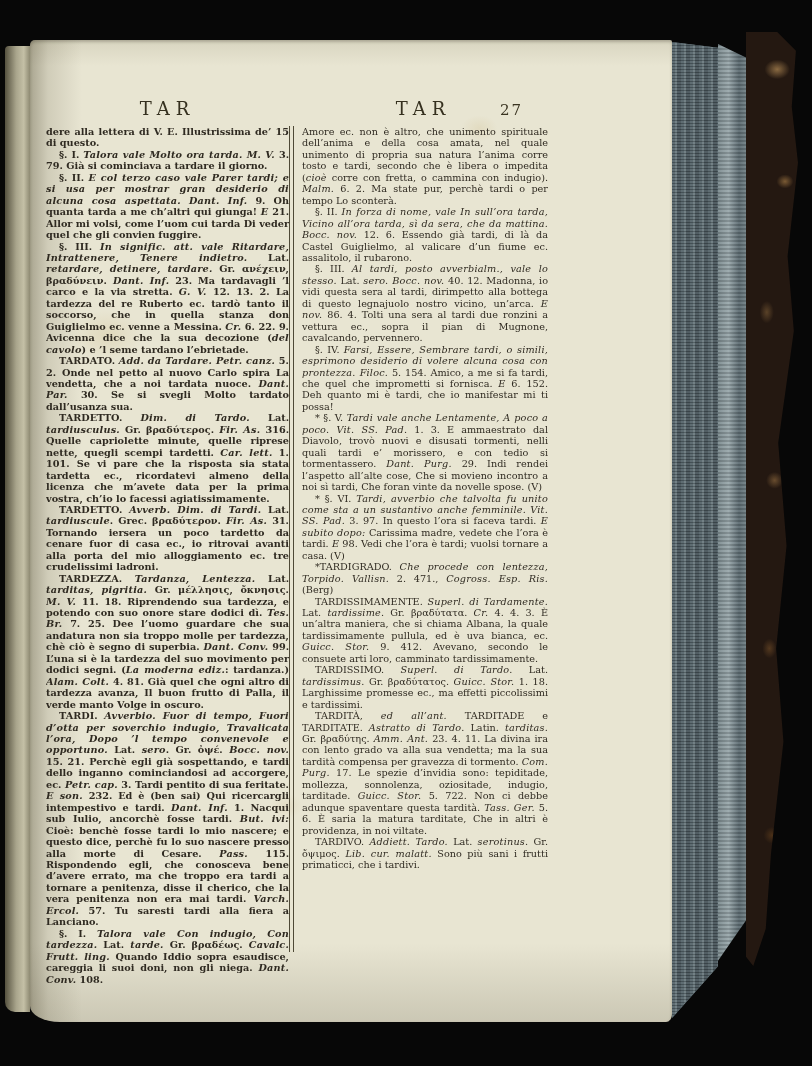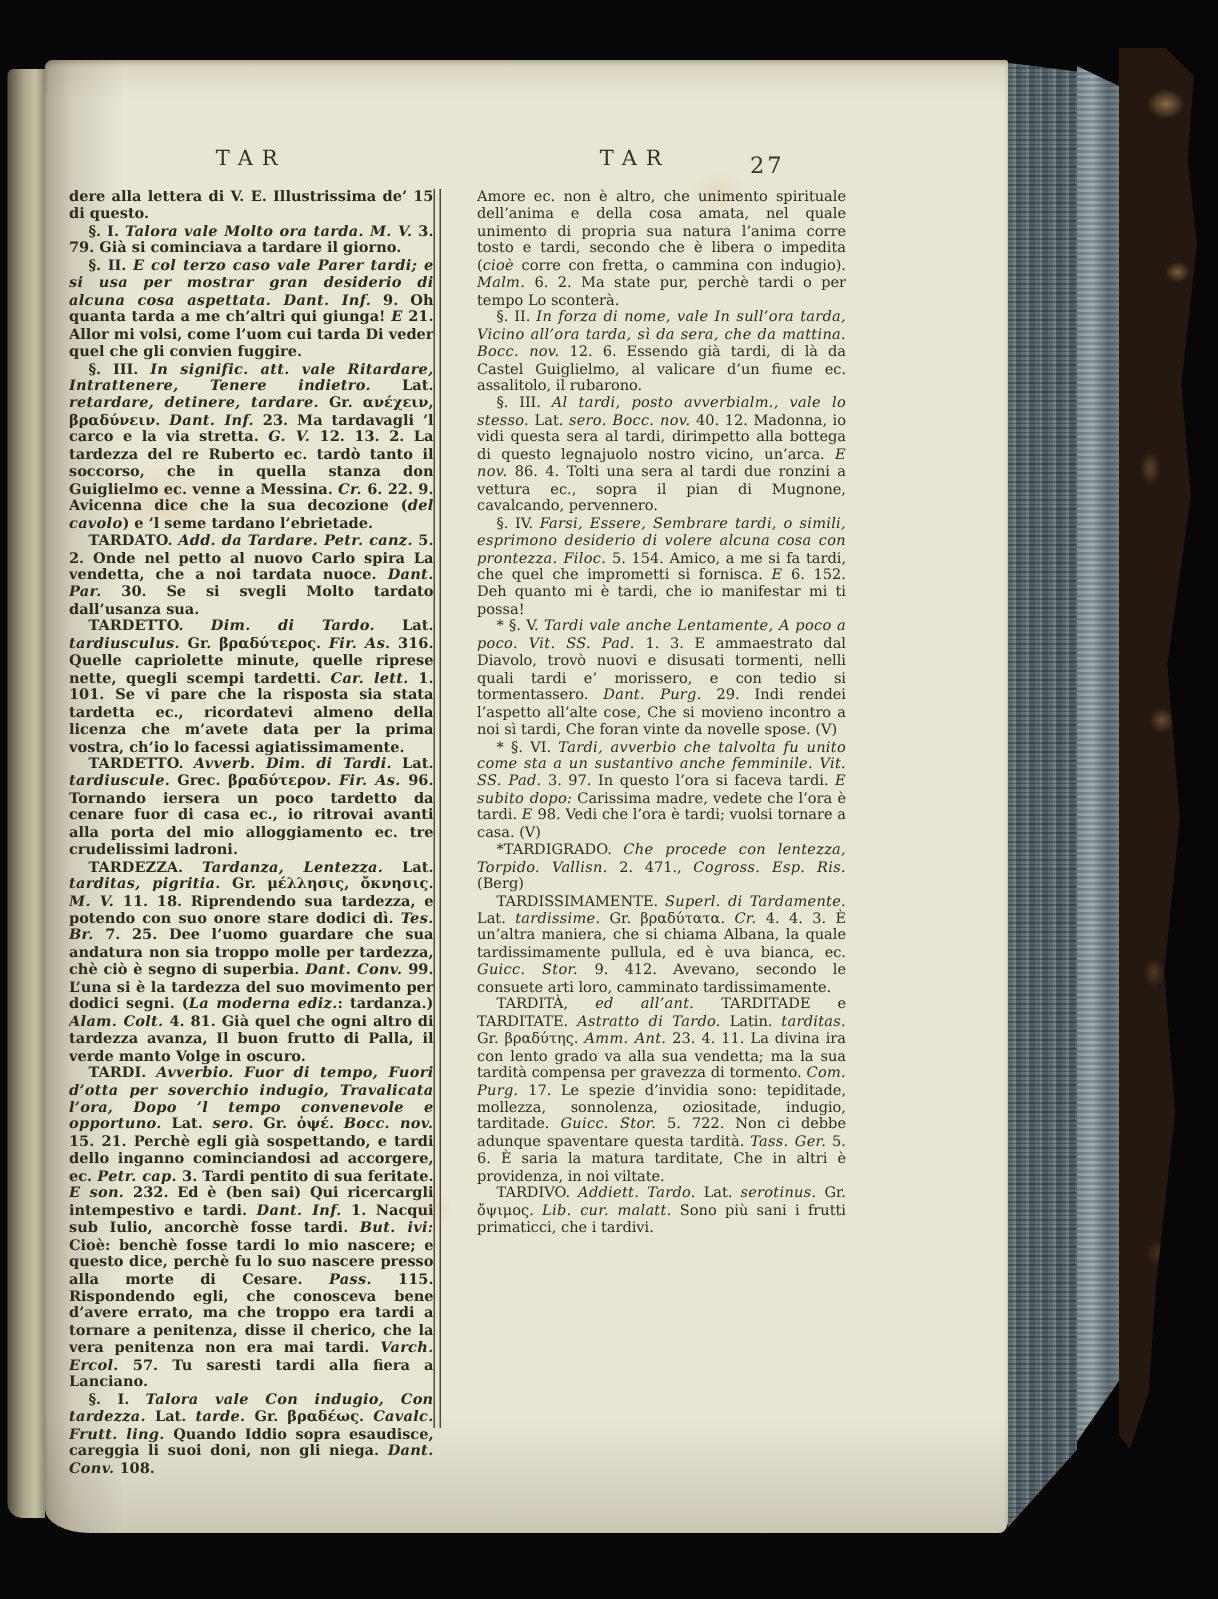--- a/index.html
+++ b/index.html
@@ -23,37 +23,37 @@
       radial-gradient(ellipse 26px 20px at 40% 78%, rgba(180,150,90,.12), transparent 60%),
       linear-gradient(90deg, rgba(84,78,54,.42) 0px, rgba(84,78,54,.16) 18px, rgba(84,78,54,0) 52px),
       linear-gradient(180deg, rgba(120,112,80,.14) 0px, rgba(120,112,80,0) 26px),
       linear-gradient(180deg, rgba(0,0,0,0) 92%, rgba(70,64,44,.18) 100%),
       #e8e5d2;
     border-radius:5px 2px 6px 30px / 5px 2px 8px 16px;
     box-shadow:inset 0 2px 3px rgba(40,36,20,.25);
   }
   .running-head{
     position:absolute;top:58px;height:24px;
-    color:#35301f;font-size:14px;letter-spacing:6px;
+    color:#35301f;font-size:18px;letter-spacing:6px;
     text-align:center;
   }
   .running-head.left{left:16px;width:243px;}
   .running-head.right{left:272px;width:243px;}
   .folio{
     position:absolute;top:61px;left:470px;width:50px;
     color:#3a3422;font-size:15px;letter-spacing:2px;
   }
   .column{
     position:absolute;top:86px;width:243px;height:886px;
     overflow:hidden;
     color:#2f2a21;font-size:9.7px;line-height:11.45px;
     text-align:justify;
   }
   .column.left{left:16px;font-weight:bold;}
-  .column.right{left:272px;width:246px;margin-left:16px;}
+  .column.right{left:272px;width:246px;}
   .column p{margin:0;text-indent:13px;}
   .column p.noindent{text-indent:0;}
   .column i{letter-spacing:.2px;}
   .col-divider{
     position:absolute;left:259px;top:86px;height:826px;width:3px;
     border-left:1px solid #4e4936;border-right:1px solid #4e4936;
   }
   
   .fore-edge{
     position:absolute;left:672px;top:42px;width:46px;height:978px;
@@ -96,34 +96,35 @@
 
   <div class="col-divider"></div>
 
   <div class="column left">
       <p class="noindent"><span>dere alla lettera di V. E. Illustrissima de’ 15 di questo.</span></p>
       <p><span>§. I. </span><i>Talora vale Molto ora tarda. M. V.</i><span> 3. 79. Già si cominciava a tardare il giorno.</span></p>
       <p><span>§. II. </span><i>E col terzo caso vale Parer tardi; e si usa per mostrar gran desiderio di alcuna cosa aspettata. Dant. Inf.</i><span> 9. Oh quanta tarda a me ch’altri qui giunga! </span><i>E</i><span> 21. Allor mi volsi, come l’uom cui tarda Di veder quel che gli convien fuggire.</span></p>
       <p><span>§. III. </span><i>In signific. att. vale Ritardare, Intrattenere, Tenere indietro.</i><span> Lat. </span><i>retardare, detinere, tardare.</i><span> Gr. ανέχειν, βραδύνειν. </span><i>Dant. Inf.</i><span> 23. Ma tardavagli ’l carco e la via stretta. </span><i>G. V.</i><span> 12. 13. 2. La tardezza del re Ruberto ec. tardò tanto il soccorso, che in quella stanza don Guiglielmo ec. venne a Messina. </span><i>Cr.</i><span> 6. 22. 9. Avicenna dice che la sua decozione (</span><i>del cavolo</i><span>) e ’l seme tardano l’ebrietade.</span></p>
       <p><span>TARDATO. </span><i>Add. da Tardare. Petr. canz.</i><span> 5. 2. Onde nel petto al nuovo Carlo spira La vendetta, che a noi tardata nuoce. </span><i>Dant. Par.</i><span> 30. Se si svegli Molto tardato dall’usanza sua.</span></p>
       <p><span>TARDETTO. </span><i>Dim. di Tardo.</i><span> Lat. </span><i>tardiusculus.</i><span> Gr. βραδύτερος. </span><i>Fir. As.</i><span> 316. Quelle capriolette minute, quelle riprese nette, quegli scempi tardetti. </span><i>Car. lett.</i><span> 1. 101. Se vi pare che la risposta sia stata tardetta ec., ricordatevi almeno della licenza che m’avete data per la prima vostra, ch’io lo facessi agiatissimamente.</span></p>
-      <p><span>TARDETTO. </span><i>Avverb. Dim. di Tardi.</i><span> Lat. </span><i>tardiuscule</i><span>. Grec. βραδύτερον. </span><i>Fir. As.</i><span> 96. Tornando iersera un poco tardetto da cenare fuor di casa ec., io ritrovai avanti alla porta del mio alloggiamento ec. tre crudelissimi ladroni.</span></p>
+      <p><span>TARDETTO. </span><i>Avverb. Dim. di Tardi.</i><span> Lat. </span><i>tardiuscule</i><span>. Grec. βραδύτερον. </span><i>Fir. As.</i><span> 31. Tornando iersera un poco tardetto da cenare fuor di casa ec., io ritrovai avanti alla porta del mio alloggiamento ec. tre crudelissimi ladroni.</span></p>
       <p><span>TARDEZZA. </span><i>Tardanza, Lentezza.</i><span> Lat. </span><i>tarditas, pigritia.</i><span> Gr. μέλλησις, ὄκνησις. </span><i>M. V.</i><span> 11. 18. Riprendendo sua tardezza, e potendo con suo onore stare dodici dì. </span><i>Tes. Br.</i><span> 7. 25. Dee l’uomo guardare che sua andatura non sia troppo molle per tardezza, chè ciò è segno di superbia. </span><i>Dant. Conv.</i><span> 99. L’una si è la tardezza del suo movimento per dodici segni. (</span><i>La moderna ediz.</i><span>: tardanza.) </span><i>Alam. Colt.</i><span> 4. 81. Già quel che ogni altro di tardezza avanza, Il buon frutto di Palla, il verde manto Volge in oscuro.</span></p>
       <p><span>TARDI. </span><i>Avverbio. Fuor di tempo, Fuori d’otta per soverchio indugio, Travalicata l’ora, Dopo ’l tempo convenevole e opportuno.</i><span> Lat. </span><i>sero</i><span>. Gr. ὀψέ. </span><i>Bocc. nov.</i><span> 15. 21. Perchè egli già sospettando, e tardi dello inganno cominciandosi ad accorgere, ec. </span><i>Petr. cap.</i><span> 3. Tardi pentito di sua feritate. </span><i>E son.</i><span> 232. Ed è (ben sai) Qui ricercargli intempestivo e tardi. </span><i>Dant. Inf.</i><span> 1. Nacqui sub Iulio, ancorchè fosse tardi. </span><i>But. ivi:</i><span> Cioè: benchè fosse tardi lo mio nascere; e questo dice, perchè fu lo suo nascere presso alla morte di Cesare. </span><i>Pass.</i><span> 115. Rispondendo egli, che conosceva bene d’avere errato, ma che troppo era tardi a tornare a penitenza, disse il cherico, che la vera penitenza non era mai tardi. </span><i>Varch. Ercol.</i><span> 57. Tu saresti tardi alla fiera a Lanciano.</span></p>
       <p><span>§. I. </span><i>Talora vale Con indugio, Con tardezza.</i><span> Lat. </span><i>tarde.</i><span> Gr. βραδέως. </span><i>Cavalc. Frutt. ling.</i><span> Quando Iddio sopra esaudisce, careggia li suoi doni, non gli niega. </span><i>Dant. Conv.</i><span> 108.</span></p>
     </div>
   <div class="column right">
       <p class="noindent"><span>Amore ec. non è altro, che unimento spirituale dell’anima e della cosa amata, nel quale unimento di propria sua natura l’anima corre tosto e tardi, secondo che è libera o impedita (</span><i>cioè</i><span> corre con fretta, o cammina con indugio). </span><i>Malm.</i><span> 6. 2. Ma state pur, perchè tardi o per tempo Lo sconterà.</span></p>
       <p><span>§. II. </span><i>In forza di nome, vale In sull’ora tarda, Vicino all’ora tarda, sì da sera, che da mattina. Bocc. nov.</i><span> 12. 6. Essendo già tardi, di là da Castel Guiglielmo, al valicare d’un fiume ec. assalitolo, il rubarono.</span></p>
       <p><span>§. III. </span><i>Al tardi, posto avverbialm., vale lo stesso.</i><span> Lat. </span><i>sero. Bocc. nov.</i><span> 40. 12. Madonna, io vidi questa sera al tardi, dirimpetto alla bottega di questo legnajuolo nostro vicino, un’arca. </span><i>E nov.</i><span> 86. 4. Tolti una sera al tardi due ronzini a vettura ec., sopra il pian di Mugnone, cavalcando, pervennero.</span></p>
       <p><span>§. IV. </span><i>Farsi, Essere, Sembrare tardi, o simili, esprimono desiderio di volere alcuna cosa con prontezza. Filoc.</i><span> 5. 154. Amico, a me si fa tardi, che quel che imprometti si fornisca. </span><i>E</i><span> 6. 152. Deh quanto mi è tardi, che io manifestar mi ti possa!</span></p>
       <p><span>* §. V. </span><i>Tardi vale anche Lentamente, A poco a poco. Vit. SS. Pad.</i><span> 1. 3. E ammaestrato dal Diavolo, trovò nuovi e disusati tormenti, nelli quali tardi e’ morissero, e con tedio si tormentassero. </span><i>Dant. Purg.</i><span> 29. Indi rendei l’aspetto all’alte cose, Che si movieno incontro a noi sì tardi, Che foran vinte da novelle spose. (V)</span></p>
       <p><span>* §. VI. </span><i>Tardi, avverbio che talvolta fu unito come sta a un sustantivo anche femminile. Vit. SS. Pad.</i><span> 3. 97. In questo l’ora si faceva tardi. </span><i>E subito dopo:</i><span> Carissima madre, vedete che l’ora è tardi. </span><i>E</i><span> 98. Vedi che l’ora è tardi; vuolsi tornare a casa. (V)</span></p>
       <p><span>*TARDIGRADO. </span><i>Che procede con lentezza, Torpido. Vallisn.</i><span> 2. 471., </span><i>Cogross. Esp. Ris.</i><span> (Berg)</span></p>
       <p><span>TARDISSIMAMENTE. </span><i>Superl. di Tardamente.</i><span> Lat. </span><i>tardissime</i><span>. Gr. βραδύτατα. </span><i>Cr.</i><span> 4. 4. 3. È un’altra maniera, che si chiama Albana, la quale tardissimamente pullula, ed è uva bianca, ec. </span><i>Guicc. Stor.</i><span> 9. 412. Avevano, secondo le consuete arti loro, camminato tardissimamente.</span></p>
+      <p><span>TARDISSIMO. </span><i>Superl. di Tardo.</i><span> Lat. </span><i>tardissimus.</i><span> Gr. βραδύτατος. </span><i>Guicc. Stor.</i><span> 1. 18. Larghissime promesse ec., ma effetti piccolissimi e tardissimi.</span></p>
       <p><span>TARDITÀ, </span><i>ed all’ant.</i><span> TARDITADE e TARDITATE. </span><i>Astratto di Tardo.</i><span> Latin. </span><i>tarditas.</i><span> Gr. βραδύτης. </span><i>Amm. Ant.</i><span> 23. 4. 11. La divina ira con lento grado va alla sua vendetta; ma la sua tardità compensa per gravezza di tormento. </span><i>Com. Purg.</i><span> 17. Le spezie d’invidia sono: tepiditade, mollezza, sonnolenza, oziositade, indugio, tarditade. </span><i>Guicc. Stor.</i><span> 5. 722. Non ci debbe adunque spaventare questa tardità. </span><i>Tass. Ger.</i><span> 5. 6. È saria la matura tarditate, Che in altri è providenza, in noi viltate.</span></p>
       <p><span>TARDIVO. </span><i>Addiett. Tardo.</i><span> Lat. </span><i>serotinus.</i><span> Gr. ὄψιμος. </span><i>Lib. cur. malatt.</i><span> Sono più sani i frutti primaticci, che i tardivi.</span></p>
     </div>
 </div>
 
 <div class="fore-edge"></div>
 <div class="fore-edge-highlight"></div>
 <div class="cover-edge"></div>
 
 </body></html>

